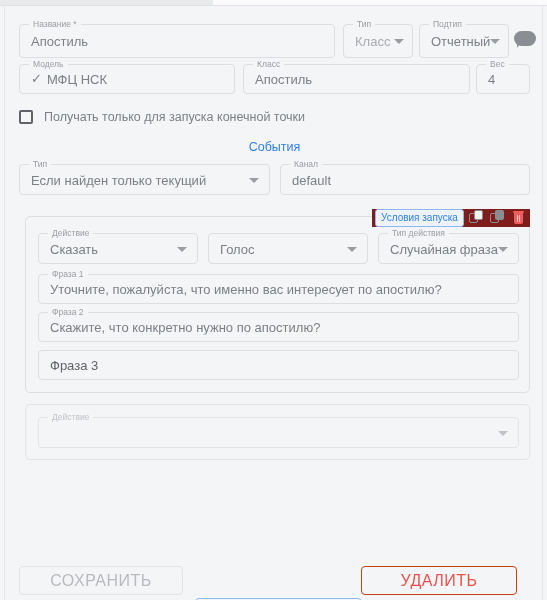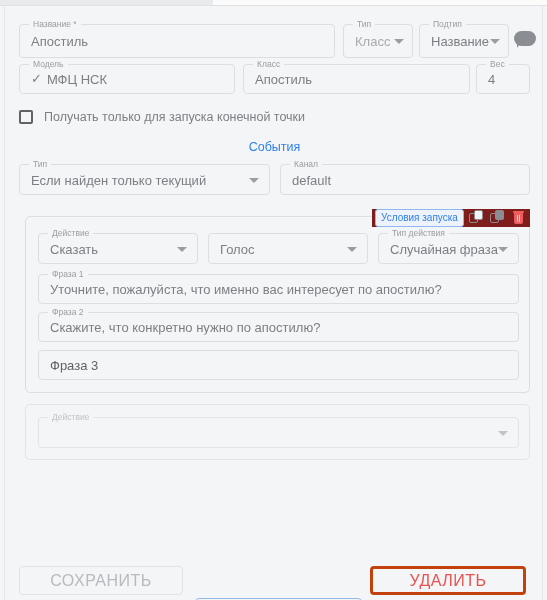--- a/index.html
+++ b/index.html
@@ -321,22 +321,22 @@
     border: 1px solid #e0e2e5;
     color: #b7babe;
   }
   #btn-close {
     left: 190px; top: 560px; width: 167px;
     border: 1px solid #8fb8ef;
     color: #2f80ed;
     margin-top: 32px;
   }
   #btn-delete {
-    left: 365px; top: 560px; width: 156px;
-    border: 3px solid #c2410c;
+    left: 356px; top: 560px; width: 156px;
+    border: 1px solid #c2410c;
     color: #e8534f;
   }
 </style>
 </head>
 <body>
 
 <div id="app">
 
   <div class="top-strip"></div>
   <div class="top-strip-right"></div>
@@ -350,21 +350,21 @@
     </div>
 
     <div class="fld" id="f-type">
       <span class="legend">Тип</span>
       <span class="val faint">Класс</span>
       <span class="caret" style="right:8px;"></span>
     </div>
 
     <div class="fld" id="f-subtype">
       <span class="legend">Подтип</span>
-      <span class="val">Название</span>
+      <span class="val">Отчетный</span>
       <span class="caret" style="right:8px;"></span>
     </div>
 
     <div id="chat-bubble">
       <div class="bub"></div>
       <div class="tail"></div>
     </div>
 
     <div class="fld" id="f-model">
       <span class="legend">Модель</span>

